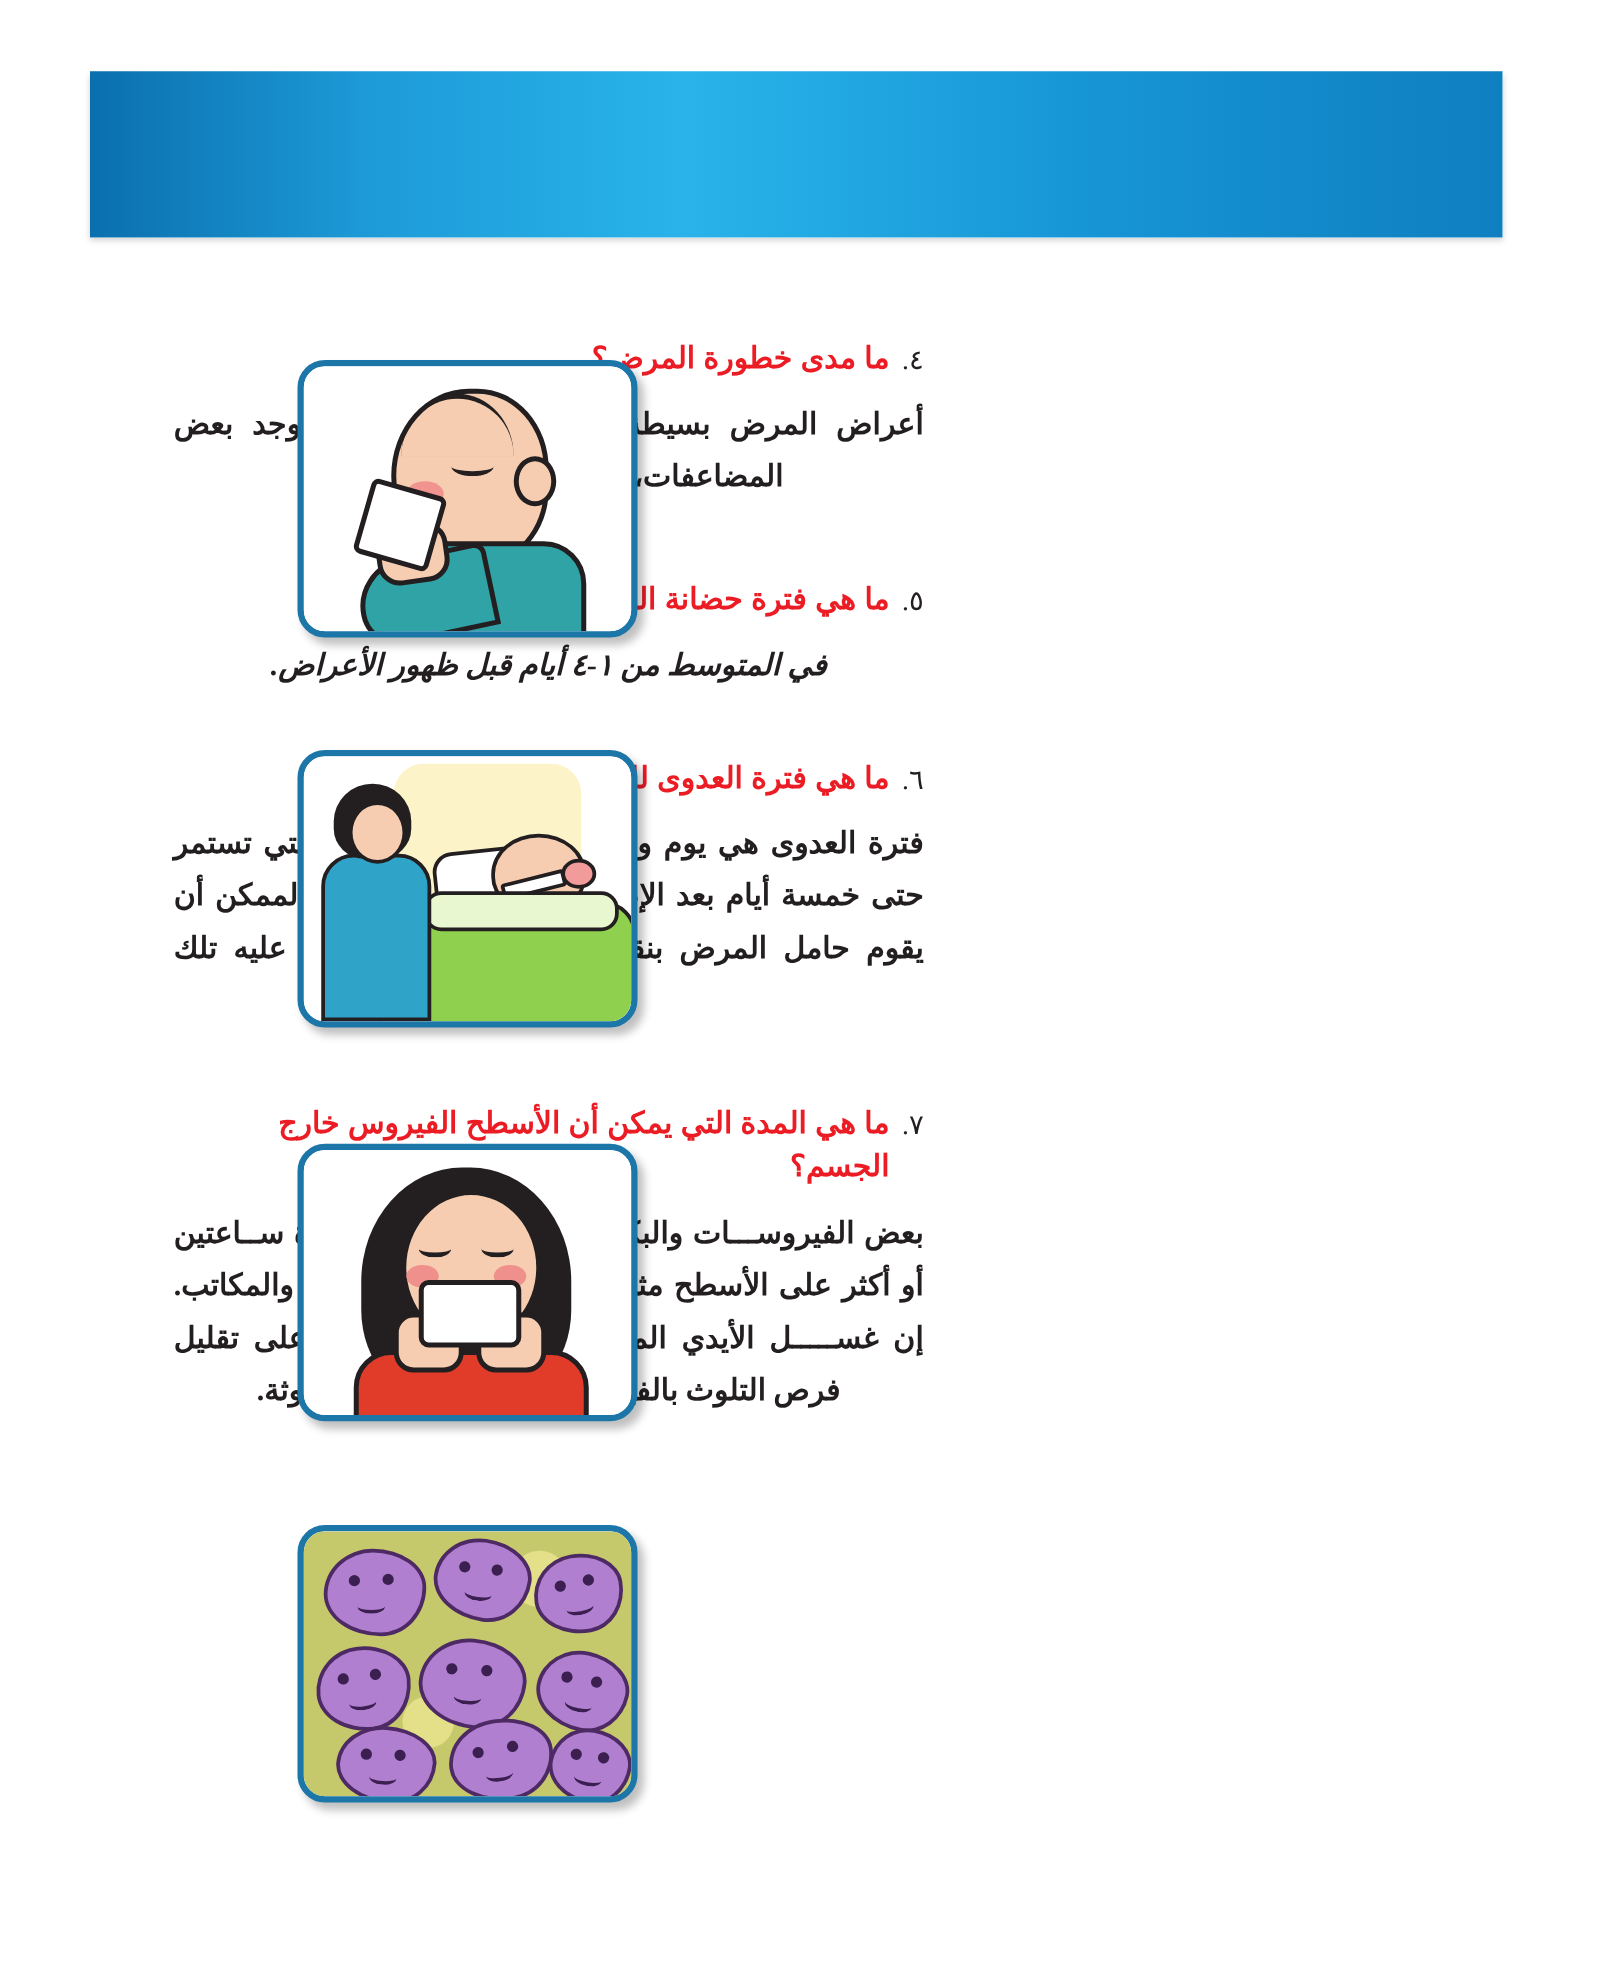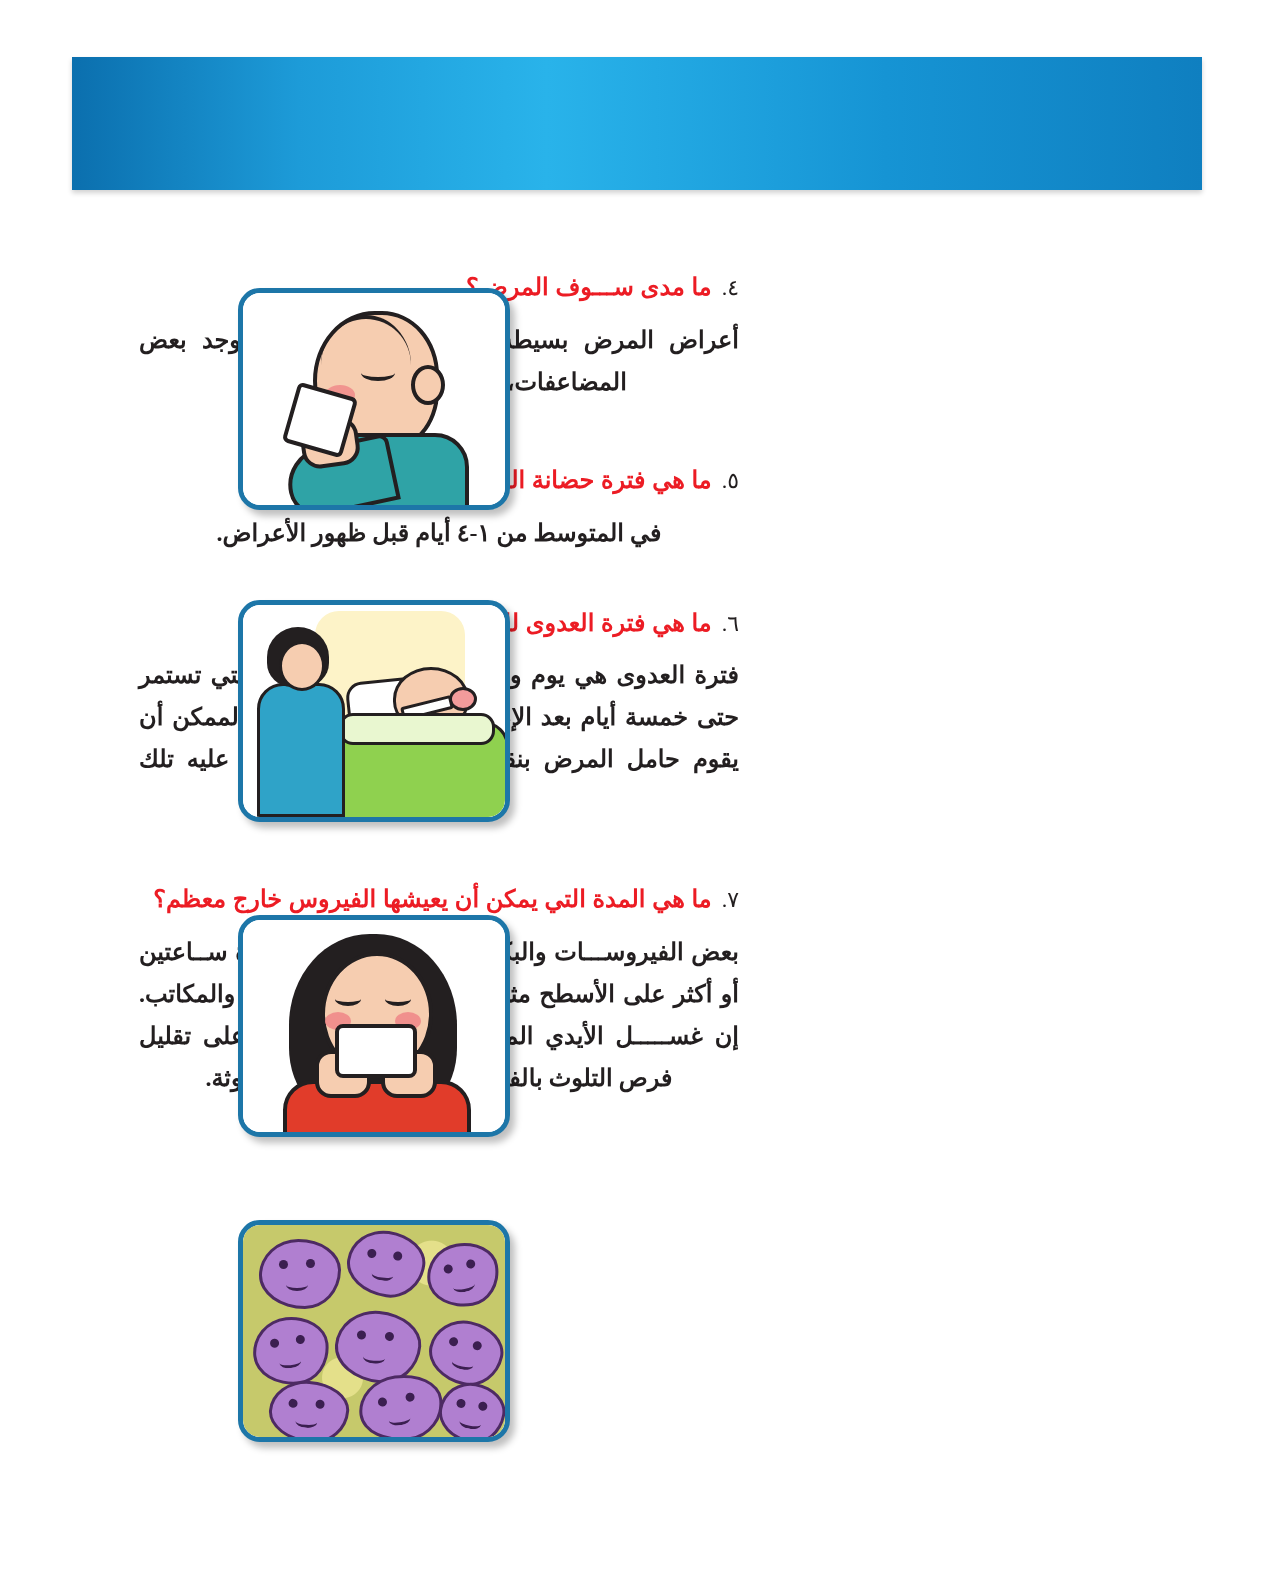--- a/index.html
+++ b/index.html
@@ -104,20 +104,21 @@
     font-weight: bold;
     font-size: 24px;
     line-height: 1.75;
     text-align: justify;
     text-align-last: center;
     direction: rtl;
   }
   .a-text.short {
     text-align: left;
     text-align-last: center;
+    font-style: italic;
   }
 
   
   .gap-1 { height: 34px; }
   .gap-2 { height: 26px; }
 
   
   .img-col {
     position: absolute;
     top: 0;
@@ -324,21 +325,21 @@
 
   <div class="header-band"></div>
 
   <div class="content">
 
     <div class="text-col">
 
       <div class="qa-block">
         <div class="q-line">
           <span class="q-num">٤.</span>
-          <span class="q-text">ما مدى ســـوف المرض؟</span>
+          <span class="q-text">ما مدى خطورة المرض؟</span>
         </div>
         <div class="a-text">أعراض المرض بسيطة في معظم المصابين وتوجد بعض المضاعفات، ولكنها غير شائعة الحدوث.</div>
       </div>
 
       <div class="gap-1"></div>
 
       <div class="qa-block">
         <div class="q-line">
           <span class="q-num">٥.</span>
           <span class="q-text">ما هي فترة حضانة المرض؟</span>
@@ -354,21 +355,21 @@
           <span class="q-text">ما هي فترة العدوى للمرض؟</span>
         </div>
         <div class="a-text">فترة العدوى هي يوم واحد قبل ظهور الأعراض والتي تستمر حتى خمسة أيام بعد الإصابة بالمرض وبالتالي من الممكن أن يقوم حامل المرض بنقله للآخرين دون أن تظهر عليه تلك الأعراض.</div>
       </div>
 
       <div class="gap-1"></div>
 
       <div class="qa-block">
         <div class="q-line">
           <span class="q-num">٧.</span>
-          <span class="q-text center-last">ما هي المدة التي يمكن أن يعيشها الفيروس خارج معظم؟</span>
+          <span class="q-text center-last">ما هي المدة التي يمكن أن الأسطح الفيروس خارج الجسم؟</span>
         </div>
         <div class="a-text">بعض الفيروســـات والبكتريــا يمكن أن تعيش لمـدة ســاعتين أو أكثر على الأسطح مثل المناضد ومقابض الأبواب والمكاتب. إن غســـــل الأيدي المنتظم ســـوف يســاعدك على تقليل فرص التلوث بالفيروس من هذه الأسطح الملوثة.</div>
       </div>
 
     </div>
 
     <div class="img-col">
 
       <div class="figure" id="fig-1">
         <div class="inner">

